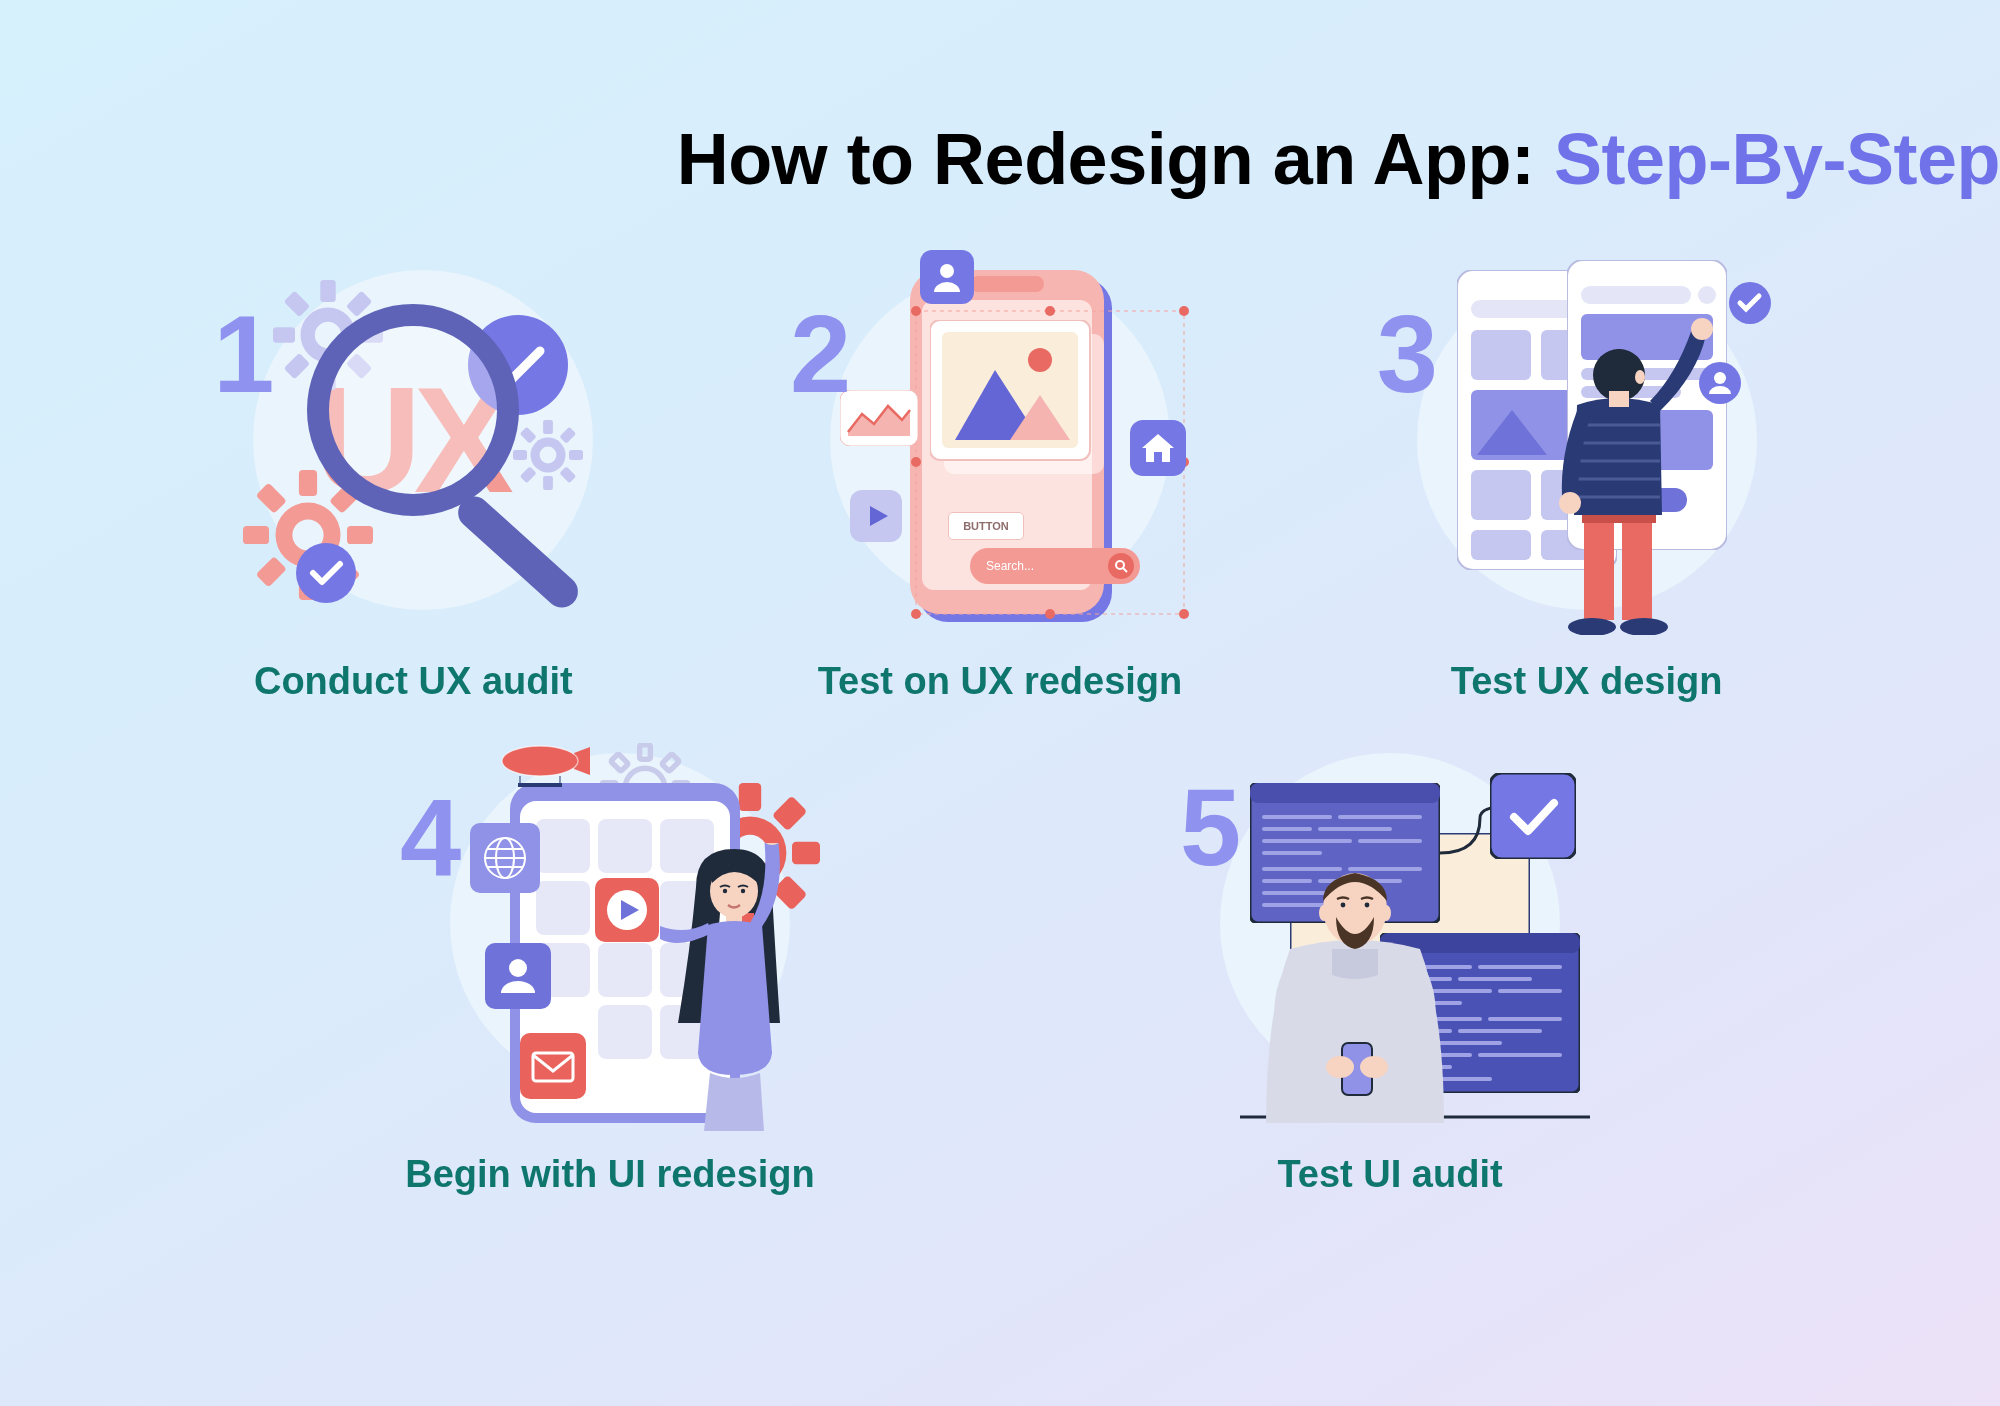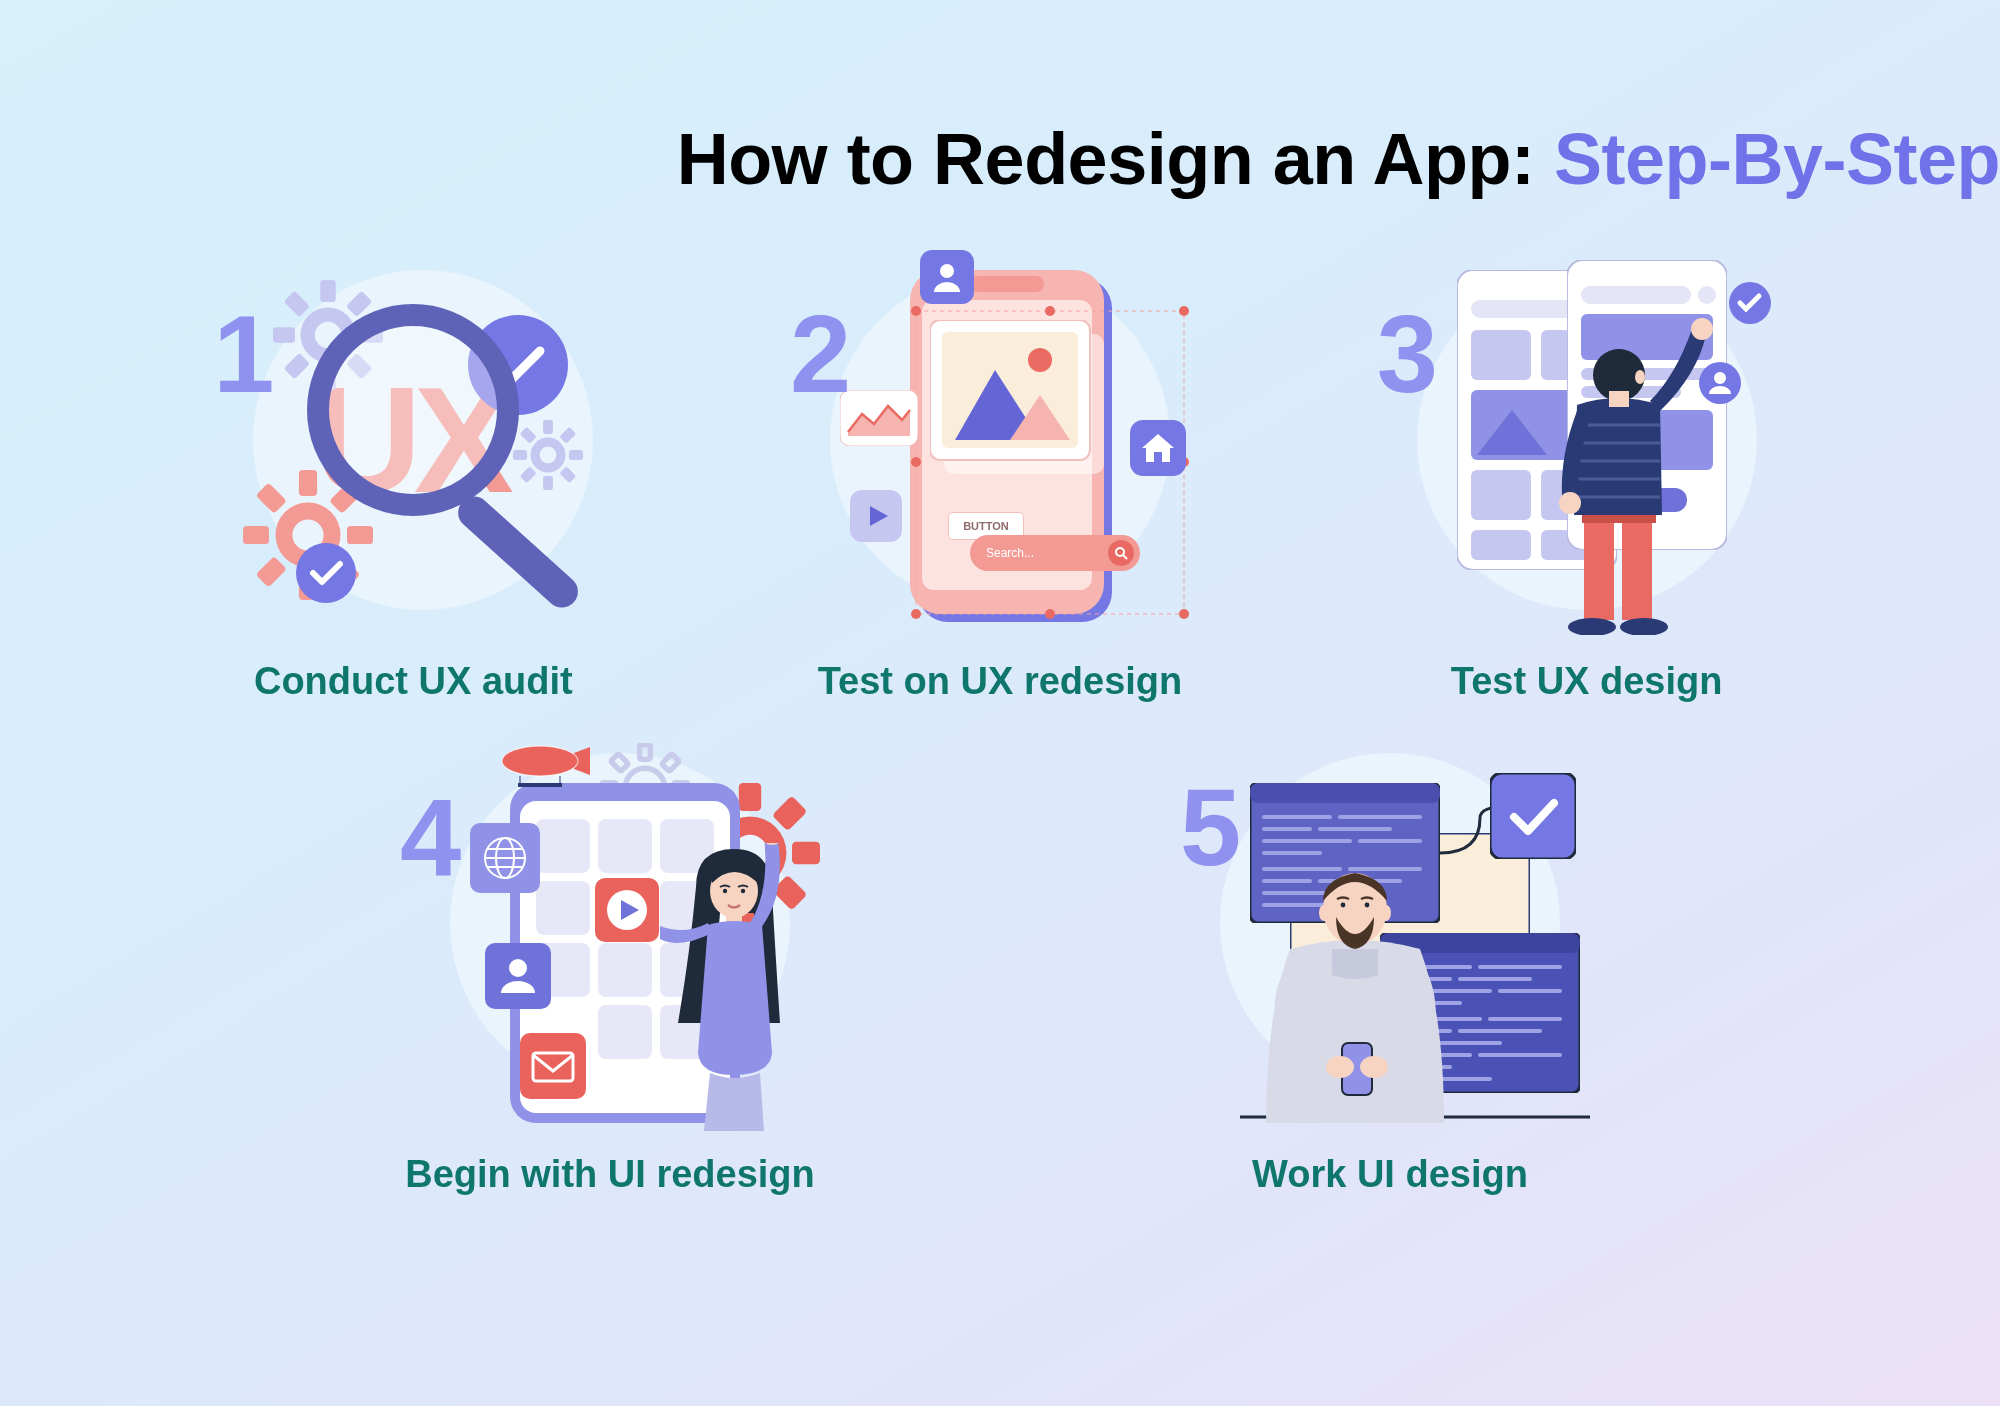--- a/index.html
+++ b/index.html
@@ -167,21 +167,21 @@
           <rect x="14" y="14" width="160" height="140" rx="10" fill="#fff" opacity="0.5"></rect>
           <rect x="0" y="0" width="160" height="140" rx="10" fill="#fff" stroke="#f1c0bd" stroke-width="2"></rect>
           <rect x="12" y="12" width="136" height="116" rx="6" fill="#faeedb"></rect>
           <circle cx="110" cy="40" r="12" fill="#e96a63"></circle>
           <path d="M25 120 L65 50 L110 120 Z" fill="#6466d6"></path>
           <path d="M80 120 L110 75 L140 120 Z" fill="#f5b4b0"></path>
         </svg>
 
         <div style="position:absolute;left:158px;top:262px;width:76px;height:28px;background:#fff;border:1px solid #f1c0bd;border-radius:5px;font-size:11px;font-weight:700;color:#8e6c6c;display:flex;align-items:center;justify-content:center;z-index:2;">BUTTON</div>
 
-        <div style="position:absolute;left:180px;top:285px;width:170px;height:36px;background:#f39a95;border-radius:18px;z-index:2;display:flex;align-items:center;">
+        <div style="position:absolute;left:180px;top:298px;width:170px;height:36px;background:#f39a95;border-radius:18px;z-index:2;display:flex;align-items:center;">
           <span style="color:#fff;font-size:12px;margin-left:16px;">Search...</span>
           <span style="margin-left:auto;margin-right:6px;width:26px;height:26px;border-radius:50%;background:#e96a63;display:flex;align-items:center;justify-content:center;">
             <svg width="14" height="14" viewBox="0 0 14 14">
                 <circle cx="6" cy="6" r="4" stroke="#fff" stroke-width="2" fill="none"></circle>
                 <line x1="9" y1="9" x2="13" y2="13" stroke="#fff" stroke-width="2"></line>
               </svg>
           </span>
         </div>
 
         <svg style="left:130px;top:0;z-index:3" width="54" height="54">
@@ -484,17 +484,17 @@
           <path d="M97 46 Q103 43 109 46" stroke="#4a3426" stroke-width="2.5" fill="none"></path>
           <path d="M121 46 Q127 43 133 46" stroke="#4a3426" stroke-width="2.5" fill="none"></path>
           <ellipse cx="84" cy="60" rx="5" ry="8" fill="#f7d4c2"></ellipse>
           <ellipse cx="146" cy="60" rx="5" ry="8" fill="#f7d4c2"></ellipse>
         </svg>
 
         <svg style="left:60px;top:372px;z-index:1" width="350" height="4">
             <line x1="0" y1="2" x2="350" y2="2" stroke="#1f2a3a" stroke-width="3"></line>
           </svg>
       </div>
-      <div class="caption">Work UI design</div>
+      <div class="caption">Test UI audit</div>
     </div>
 
   </div>
 </div>
 
 </body></html>

